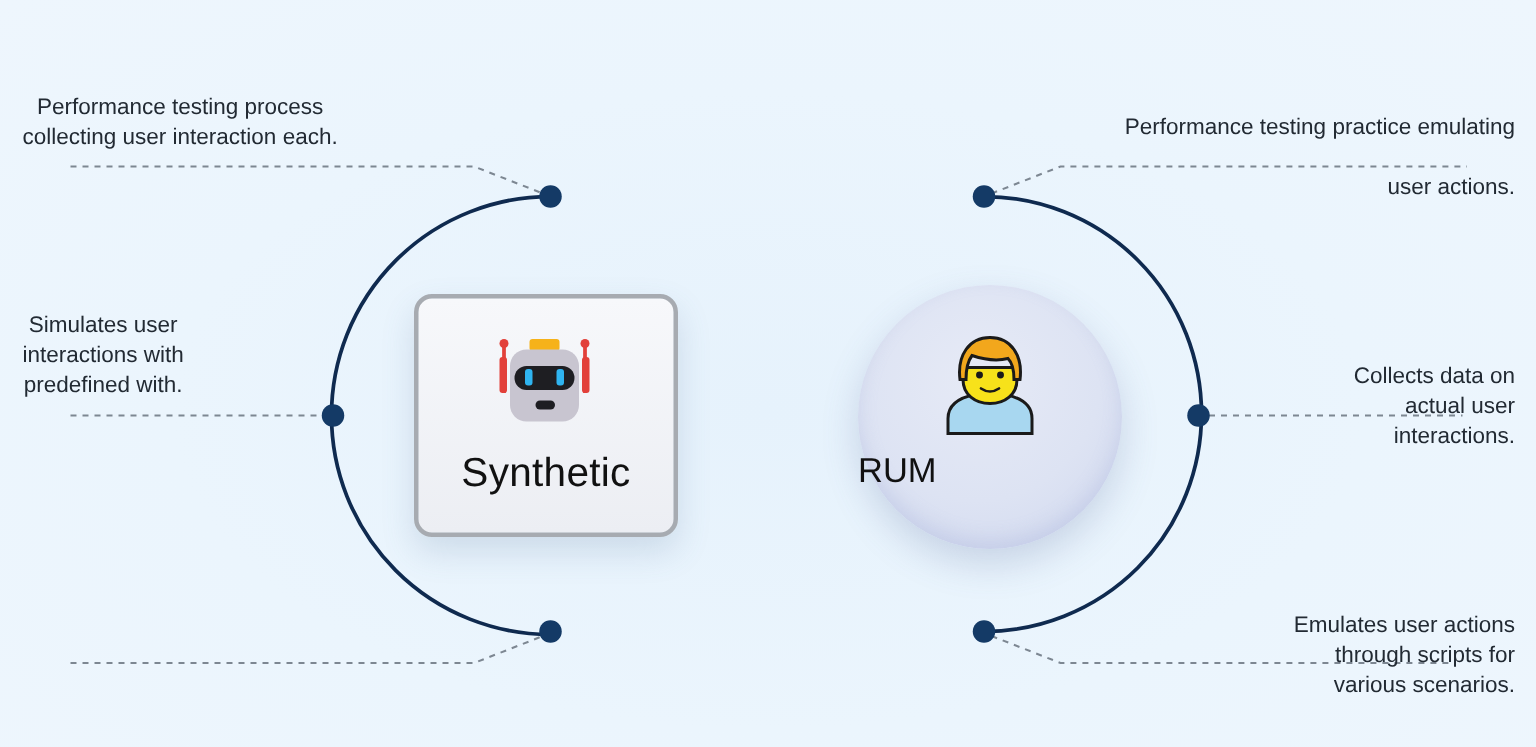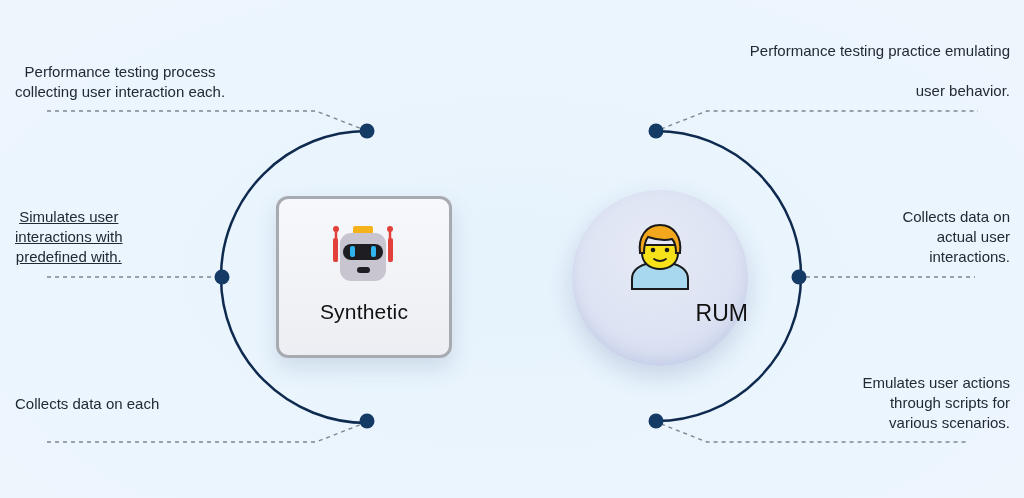--- a/index.html
+++ b/index.html
@@ -26,39 +26,39 @@
       width: 1024px; height: 498px;
     }
     .desc {
       position: absolute;
       font-size: 15px;
       line-height: 20px;
       color: #222a33;
       margin: 0;
     }
     .desc.left { text-align: center; }
-    .desc.right { text-align: right; }
+    .desc.right { text-align: right; margin-top: 34px; }
 
     .synthetic-card {
       position: absolute;
       left: 276px;
       top: 196px;
       width: 170px;
       height: 156px;
       border: 3px solid #a7abb1;
       border-radius: 12px;
       background: linear-gradient(180deg, #f7f8fb 0%, #eceef3 100%);
       box-shadow: 0 10px 22px rgba(80, 110, 150, 0.18);
     }
     .synthetic-card .card-label {
       position: absolute;
       left: 0; right: 0;
       top: 101px;
       text-align: center;
-      font-size: 21px;
+      font-size: 27px;
       font-weight: 500;
       color: #111;
       letter-spacing: 0.2px;
     }
     .robot-icon {
       position: absolute;
       left: 51px;
       top: 25px;
       width: 66px;
       height: 60px;
@@ -71,21 +71,21 @@
       width: 176px;
       height: 176px;
       border-radius: 50%;
       background: radial-gradient(circle at 45% 35%, #e6eaf6 0%, #dde3f3 55%, #cfd7ee 100%);
       box-shadow: 0 10px 24px rgba(80, 100, 150, 0.22), inset 0 -6px 12px rgba(150, 165, 210, 0.25);
     }
     .rum-circle .circle-label {
       position: absolute;
       left: 0; right: 0;
       top: 110px;
-      text-align: right;
+      text-align: left;
       font-size: 23px;
       font-weight: 500;
       color: #111;
     }
     .person-icon {
       position: absolute;
       left: 56px;
       top: 33px;
       width: 64px;
       height: 68px;
@@ -115,33 +115,33 @@
     <circle cx="367" cy="421" r="7.5" fill="#143a66"></circle>
     <circle cx="656" cy="131" r="7.5" fill="#143a66"></circle>
     <circle cx="799" cy="277" r="7.5" fill="#143a66"></circle>
     <circle cx="656" cy="421" r="7.5" fill="#143a66"></circle>
   </svg>
 
   <p class="desc left" style="left:15px; top:62px;">
     <span>Performance testing process</span><br>
     <span>collecting user interaction each.</span>
   </p>
-  <p class="desc left" style="left:15px; top:207px;text-decoration:underline;">
+  <p class="desc left" style="left:15px; top:207px;">
     <span>Simulates user</span><br>
     <span>interactions with</span><br>
     <span>predefined with.</span>
   </p>
   <p class="desc left" style="left:15px; top:394px;">
-    <span>Collects data on each</span><br>
+    <br>
   </p>
 
   <p class="desc right" style="right:14px; top:41px;">
     <span>Performance testing practice emulating</span><br>
     <br>
-    <span>user behavior.</span>
+    <span>user actions.</span>
   </p>
   <p class="desc right" style="right:14px; top:373px;">
     <span>Emulates user actions</span><br>
     <span>through scripts for</span><br>
     <span>various scenarios.</span>
   </p>
   <p class="desc right" style="right:14px; top:207px;">
     <span>Collects data on</span><br>
     <span>actual user</span><br>
     <span>interactions.</span>

